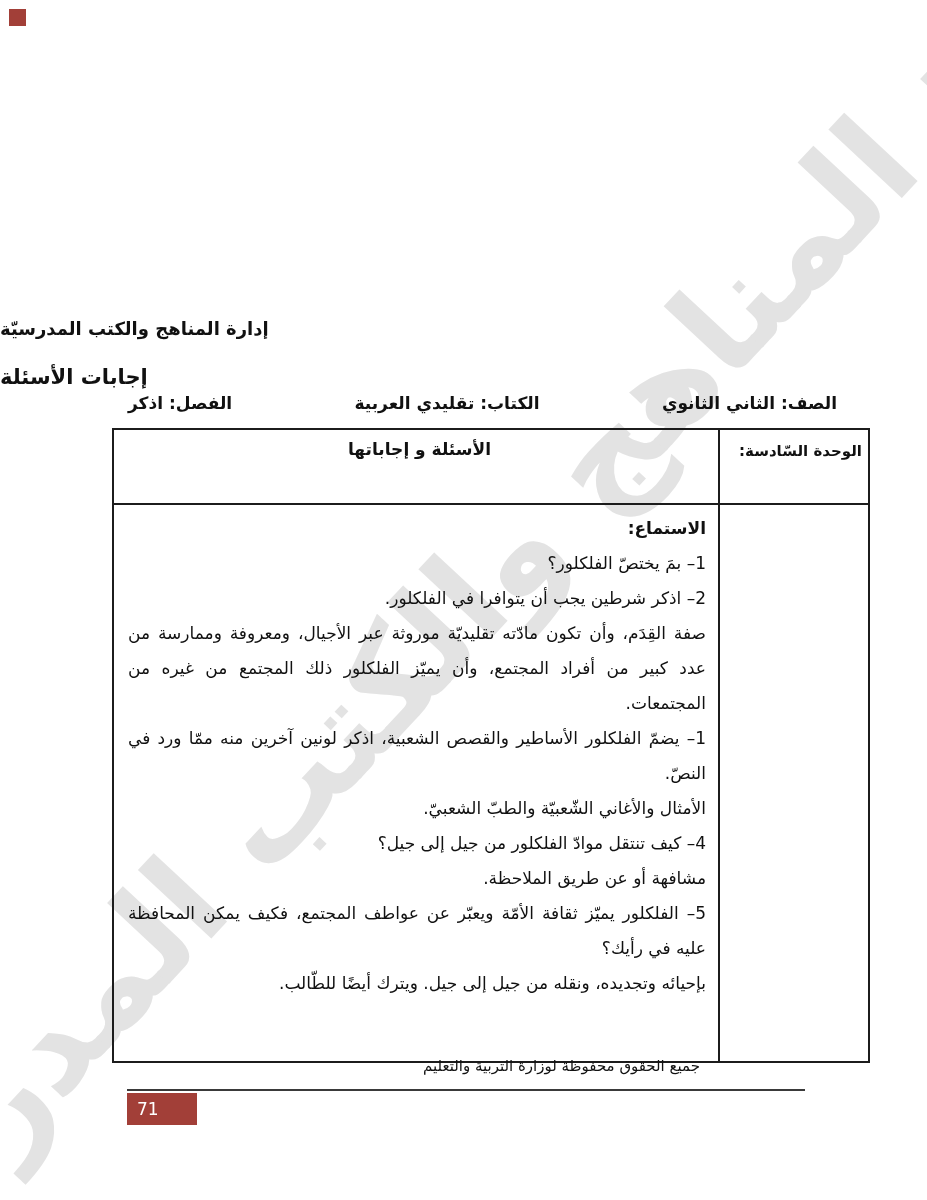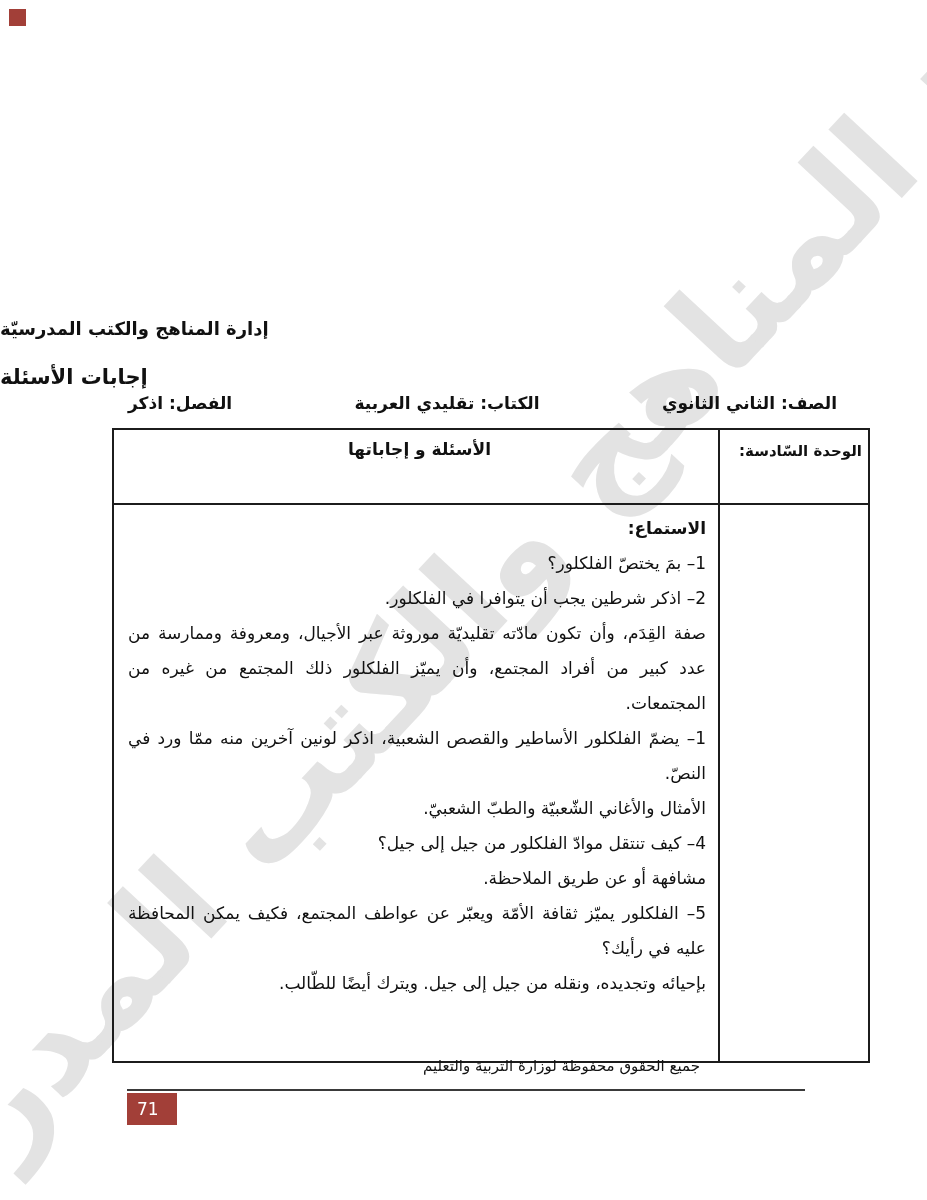--- a/index.html
+++ b/index.html
@@ -116,21 +116,21 @@
   .footer-rule {
     position: absolute;
     top: 1089px; left: 127px;
     width: 678px; height: 2px;
     background: #3a3a3a;
     z-index: 2;
   }
   .page-number-box {
     position: absolute;
     top: 1093px; left: 127px;
-    width: 50px; height: 32px;
+    width: 70px; height: 32px;
     background: #a23f38;
     color: #ffffff;
     font-size: 17px;
     display: flex;
     align-items: center;
     padding-left: 10px;
     box-sizing: border-box;
     z-index: 2;
   }
   .copyright {

